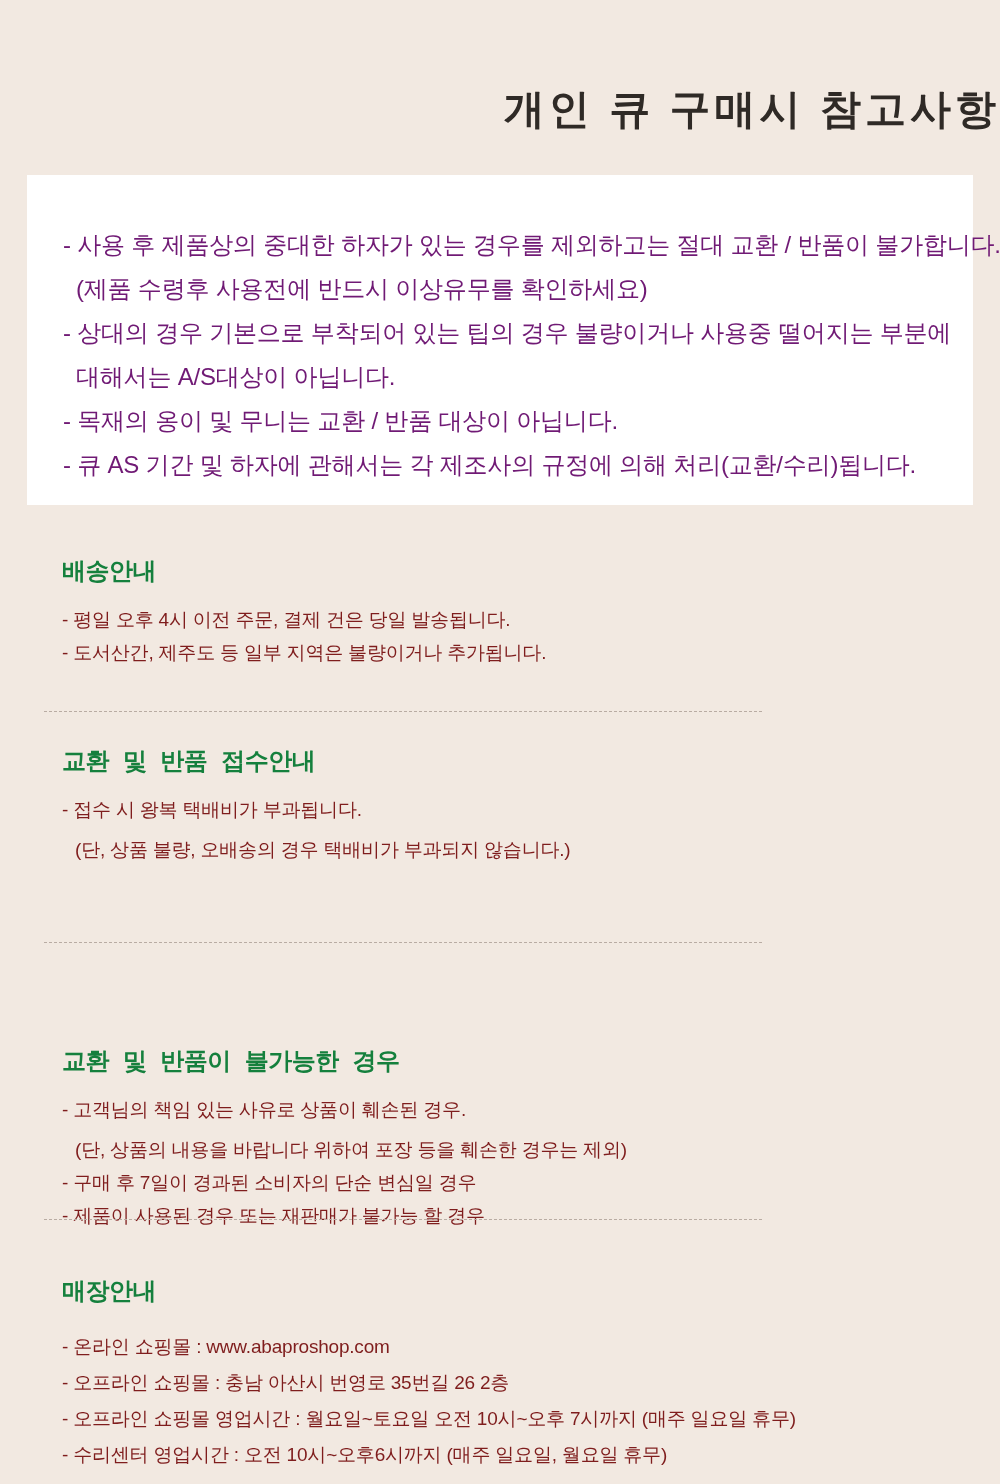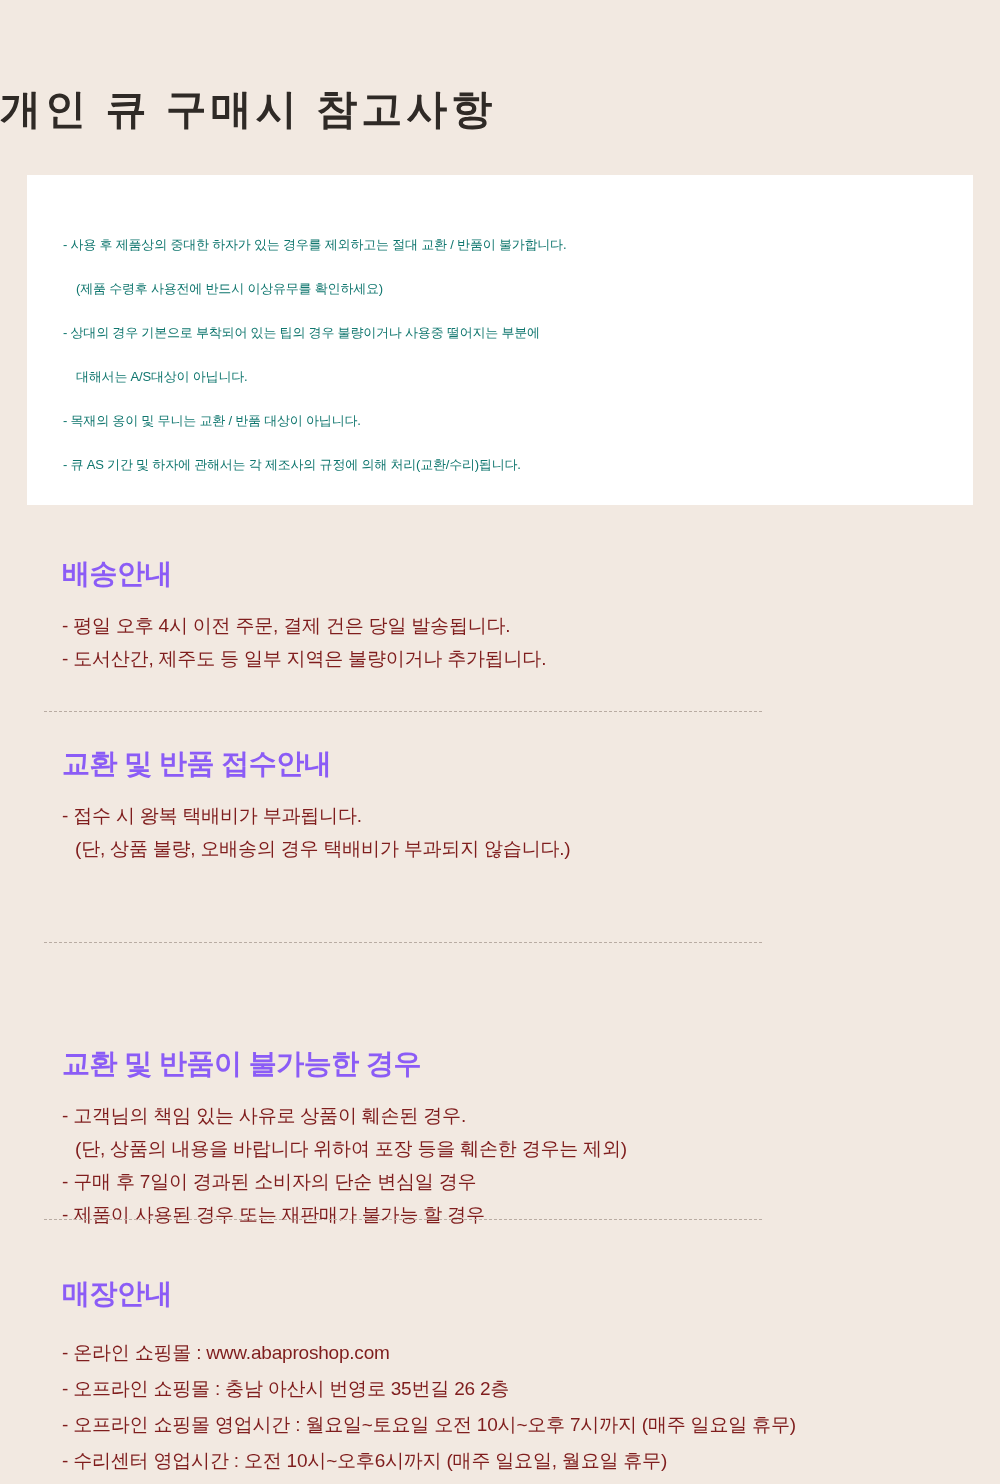--- a/index.html
+++ b/index.html
@@ -15,71 +15,73 @@
     overflow: hidden;
     position: relative;
   }
   .page {
     width: 1000px;
     height: 1484px;
     position: relative;
     box-sizing: border-box;
   }
   .page-title {
-    text-align: left;
+    text-align: right;
     font-size: 41px;
     font-weight: bold;
     letter-spacing: 4px;
     color: #2f2a26;
     padding-top: 58px;
     line-height: 1.2;
   }
   .notice-card {
     position: absolute;
     left: 27px;
     top: 148px;
     width: 946px;
     height: 330px;
     background: #ffffff;
     box-sizing: border-box;
   }
   .notice-list {
     padding: 48px 36px 0 36px;
   }
   .notice-line {
-    font-size: 13px;
+    font-size: 24px;
     line-height: 44px;
-    color: #0f766e;
+    color: #701a75;
     white-space: pre;
     letter-spacing: -0.2px;
   }
   .notice-line.indented {
     padding-left: 13px;
   }
   .section {
     position: absolute;
     left: 62px;
     width: 900px;
   }
   .section h2 {
     margin: 0 0 16px 0;
-    font-size: 28px;
+    font-size: 24px;
     font-weight: bold;
-    color: #8b5cf6;
+    color: #15803d;
     letter-spacing: -0.5px;
+    font-family: Liberation Mono, monospace;
   }
   .section .line {
     font-size: 19px;
     line-height: 33px;
     color: #7f1d1d;
     white-space: pre;
     letter-spacing: -0.2px;
   }
   .section .line.indented {
     padding-left: 13px;
+    margin-top: 7px;
   }
   .divider {
     position: absolute;
     left: 44px;
     width: 718px;
     border-top: 1px dashed #b9aca3;
     height: 0;
   }
   #section-shipping { top: 528px; }
   #divider-1 { top: 684px; }

